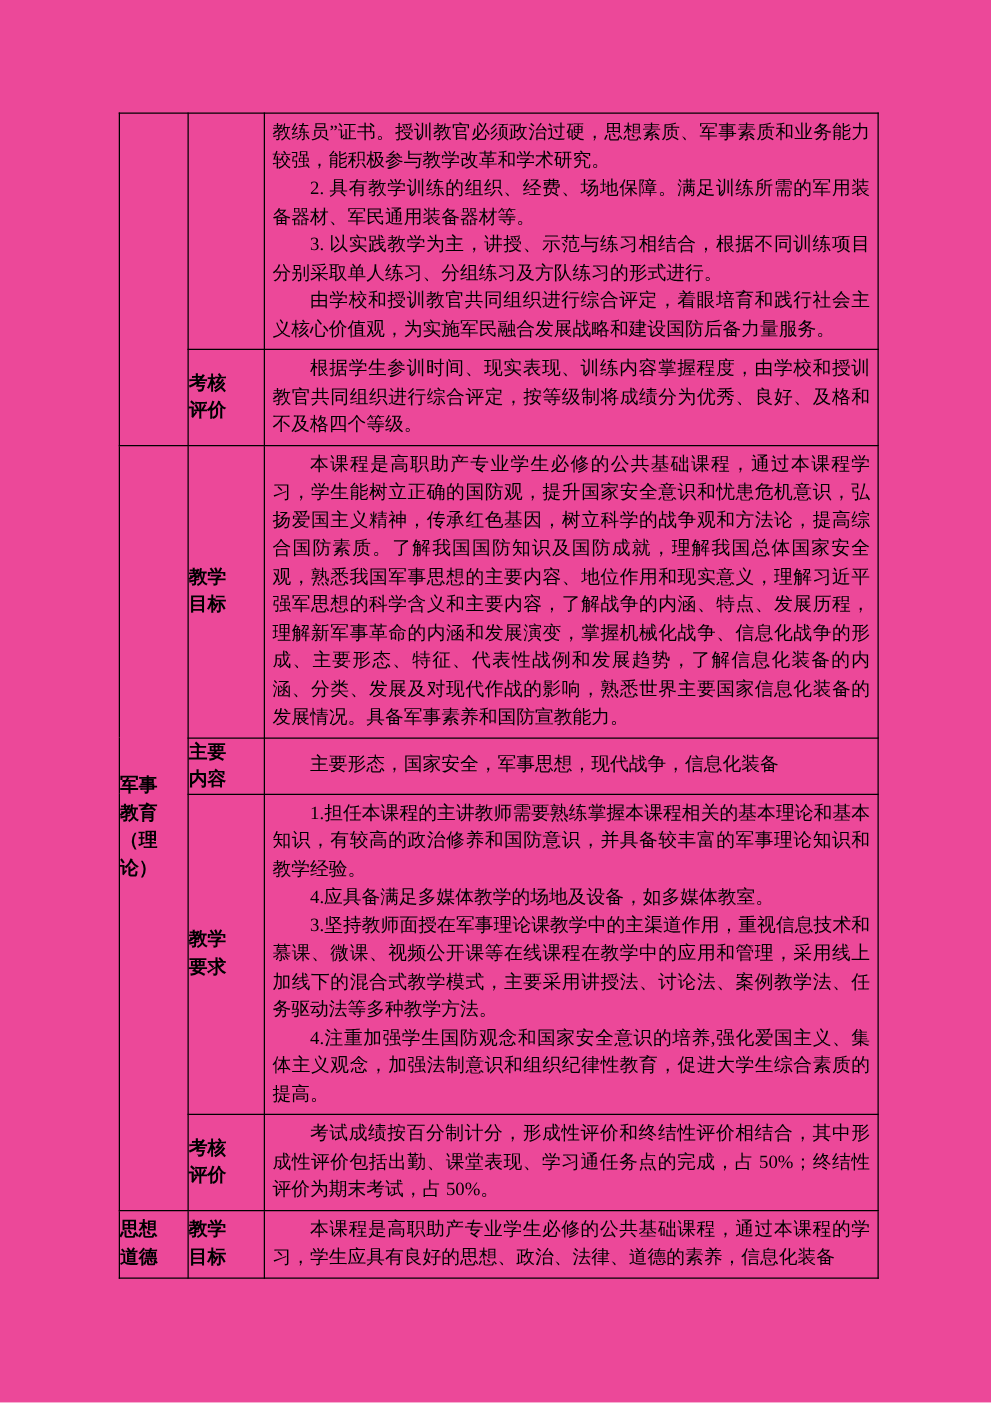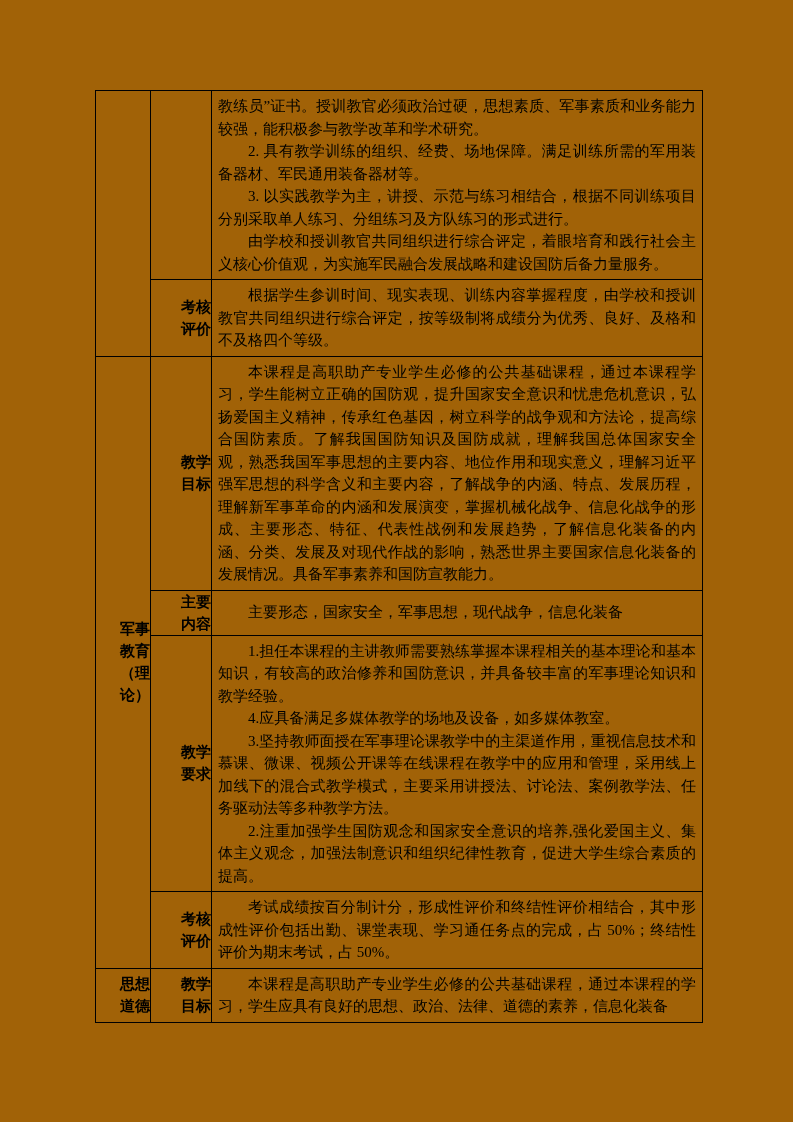--- a/index.html
+++ b/index.html
@@ -6,36 +6,36 @@
   html, body { background: #ffffff; }
   body {
     width: 793px; height: 1122px;
     font-family: "Liberation Serif", "DejaVu Serif", serif;
     color: #000;
     position: relative;
   }
   .page {
     position: absolute; inset: 0;
     width: 793px; height: 1122px;
-    background: #a16207;
+    background: #ec4899;
     overflow: hidden;
   }
   table.doc-table {
     position: absolute;
     left: 95px; top: 90px;
     width: 607px;
     border-collapse: collapse;
     table-layout: fixed;
   }
   col.c1 { width: 55px; }
   col.c2 { width: 61px; }
   col.c3 { width: 491px; }
   td { border: 1px solid #000; vertical-align: middle; }
   td.cat, td.lbl {
-    text-align: right;
+    text-align: left;
     font-weight: bold;
     font-size: 15px;
     line-height: 22px;
     white-space: pre-line;
   }
   td.content {
     padding: 4px 6px;
     font-size: 15px;
     line-height: 22.5px;
   }
@@ -103,21 +103,21 @@
           <p>主要形态，国家安全，军事思想，现代战争，信息化装备</p>
         </td>
       </tr>
       <tr>
         <td class="lbl">教学
 要求</td>
         <td class="content">
           <p>1.担任本课程的主讲教师需要熟练掌握本课程相关的基本理论和基本知识，有较高的政治修养和国防意识，并具备较丰富的军事理论知识和教学经验。</p>
           <p>4.应具备满足多媒体教学的场地及设备，如多媒体教室。</p>
           <p>3.坚持教师面授在军事理论课教学中的主渠道作用，重视信息技术和慕课、微课、视频公开课等在线课程在教学中的应用和管理，采用线上加线下的混合式教学模式，主要采用讲授法、讨论法、案例教学法、任务驱动法等多种教学方法。</p>
-          <p>2.注重加强学生国防观念和国家安全意识的培养,强化爱国主义、集体主义观念，加强法制意识和组织纪律性教育，促进大学生综合素质的提高。</p>
+          <p>4.注重加强学生国防观念和国家安全意识的培养,强化爱国主义、集体主义观念，加强法制意识和组织纪律性教育，促进大学生综合素质的提高。</p>
         </td>
       </tr>
       <tr>
         <td class="lbl">考核
 评价</td>
         <td class="content">
           <p>考试成绩按百分制计分，形成性评价和终结性评价相结合，其中形成性评价包括出勤、课堂表现、学习通任务点的完成，占 50%；终结性评价为期末考试，占 50%。</p>
         </td>
       </tr>
 

